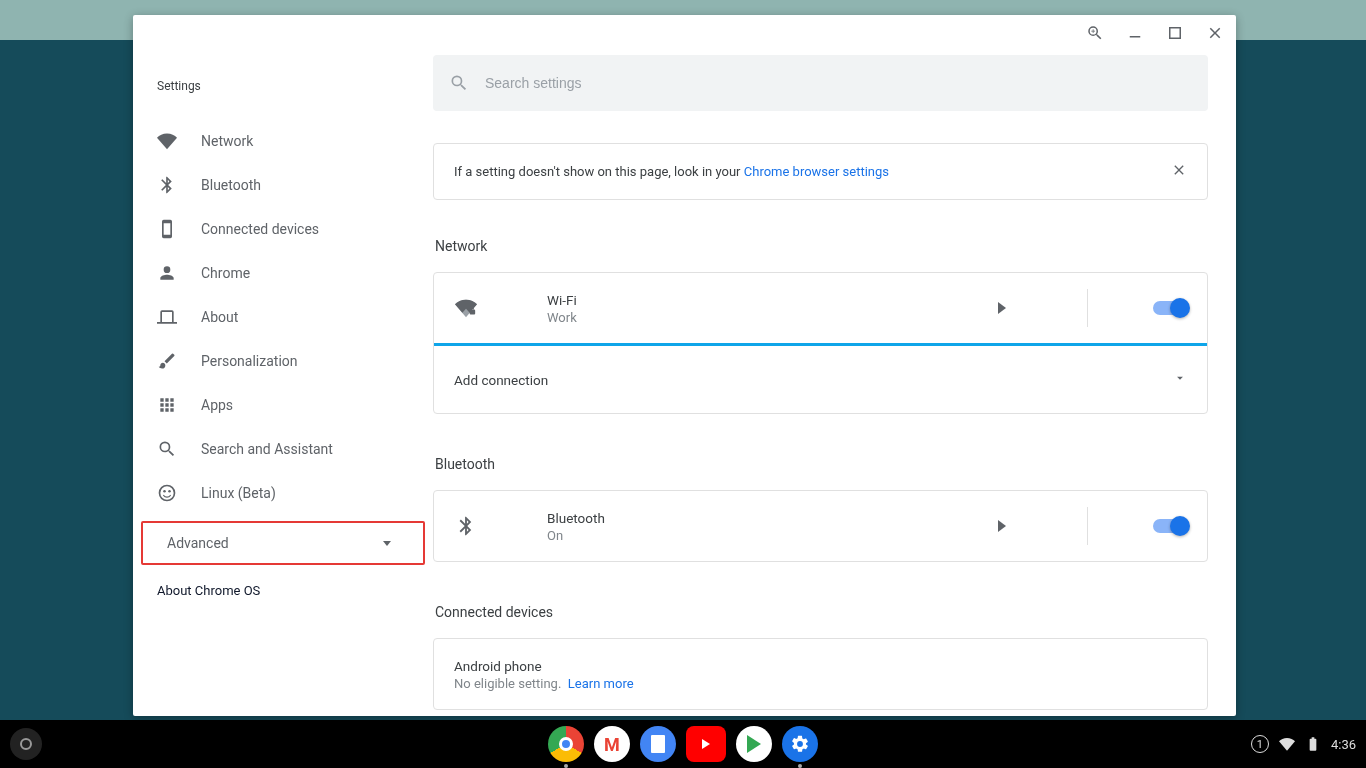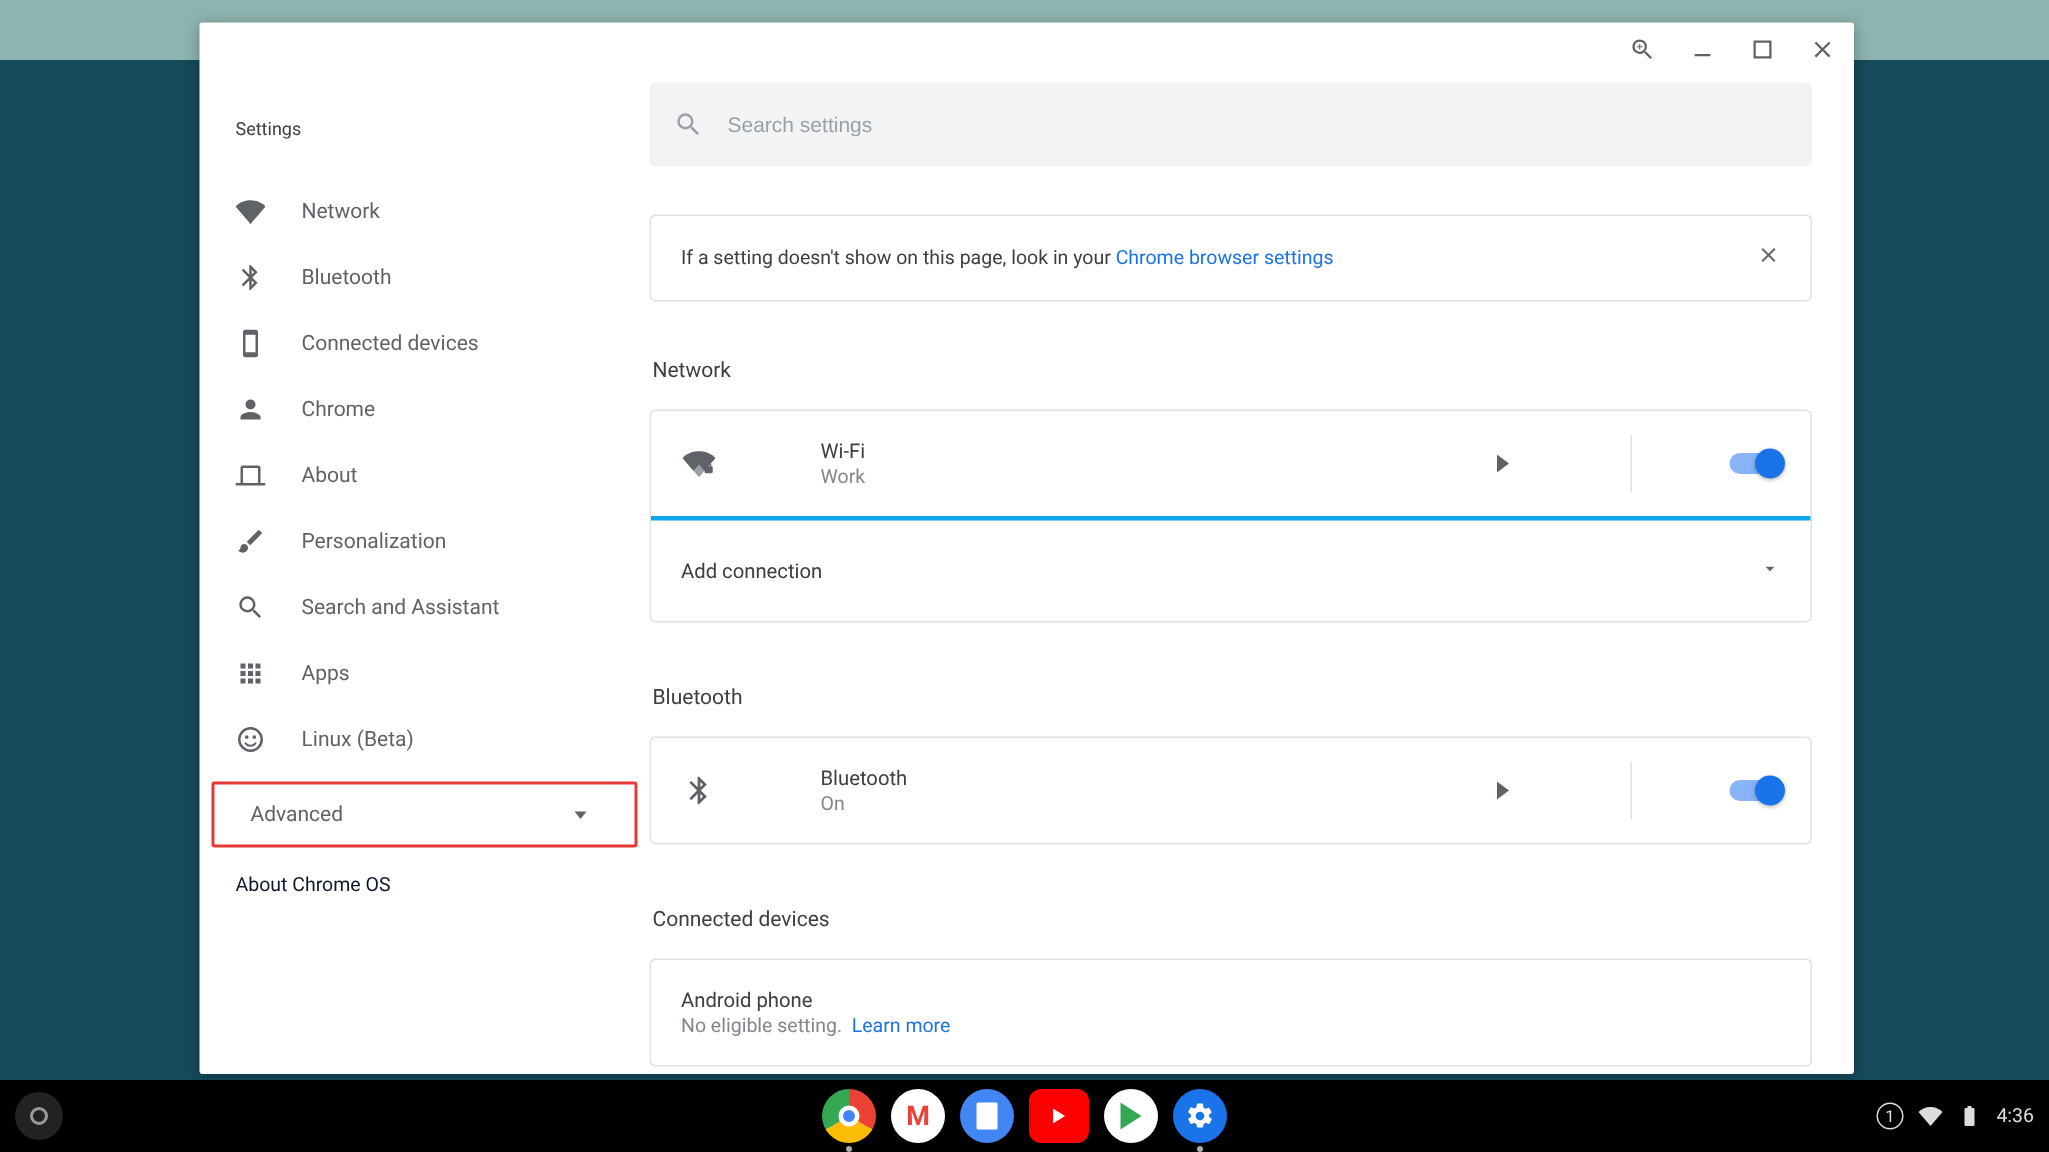--- a/index.html
+++ b/index.html
@@ -226,32 +226,32 @@
         <span class="ic">
             <svg viewBox="0 0 24 24">
               <path d="M7 14c-1.66 0-3 1.34-3 3 0 1.31-1.16 2-2 2 .92 1.22 2.49 2 4 2a4 4 0 004-4c0-1.66-1.34-3-3-3zm13.71-9.37l-1.34-1.34a1 1 0 00-1.41 0L9 12.25 11.75 15l8.96-8.96a1 1 0 000-1.41z"></path>
             </svg>
           </span>
         <span>Personalization</span>
       </div>
       <div class="nav-item">
         <span class="ic">
             <svg viewBox="0 0 24 24">
+              <path d="M4 8h4V4H4v4zm6 12h4v-4h-4v4zm-6 0h4v-4H4v4zm0-6h4v-4H4v4zm6 0h4v-4h-4v4zm6-10v4h4V4h-4zm-6 4h4V4h-4v4zm6 6h4v-4h-4v4zm0 6h4v-4h-4v4z"></path>
+            </svg>
+          </span>
+        <span>Apps</span>
+      </div>
+      <div class="nav-item">
+        <span class="ic">
+            <svg viewBox="0 0 24 24">
               <path d="M15.5 14h-.79l-.28-.27A6.471 6.471 0 0016 9.5 6.5 6.5 0 109.5 16c1.61 0 3.09-.59 4.23-1.57l.27.28v.79l5 4.99L20.49 19l-4.99-5zM9.5 14A4.5 4.5 0 1114 9.5 4.5 4.5 0 019.5 14z"></path>
             </svg>
           </span>
         <span>Search and Assistant</span>
-      </div>
-      <div class="nav-item">
-        <span class="ic">
-            <svg viewBox="0 0 24 24">
-              <path d="M4 8h4V4H4v4zm6 12h4v-4h-4v4zm-6 0h4v-4H4v4zm0-6h4v-4H4v4zm6 0h4v-4h-4v4zm6-10v4h4V4h-4zm-6 4h4V4h-4v4zm6 6h4v-4h-4v4zm0 6h4v-4h-4v4z"></path>
-            </svg>
-          </span>
-        <span>Apps</span>
       </div>
       <div class="nav-item">
         <span class="ic">
             <svg viewBox="0 0 24 24">
               <circle cx="12" cy="12" r="9" fill="none" stroke="#5f6368" stroke-width="2"></circle>
               <circle cx="9" cy="10" r="1.5"></circle>
               <circle cx="15" cy="10" r="1.5"></circle>
               <path d="M8 15c1 1.5 2.5 2 4 2s3-.5 4-2" fill="none" stroke="#5f6368" stroke-width="1.5" stroke-linecap="round"></path>
             </svg>
           </span>

